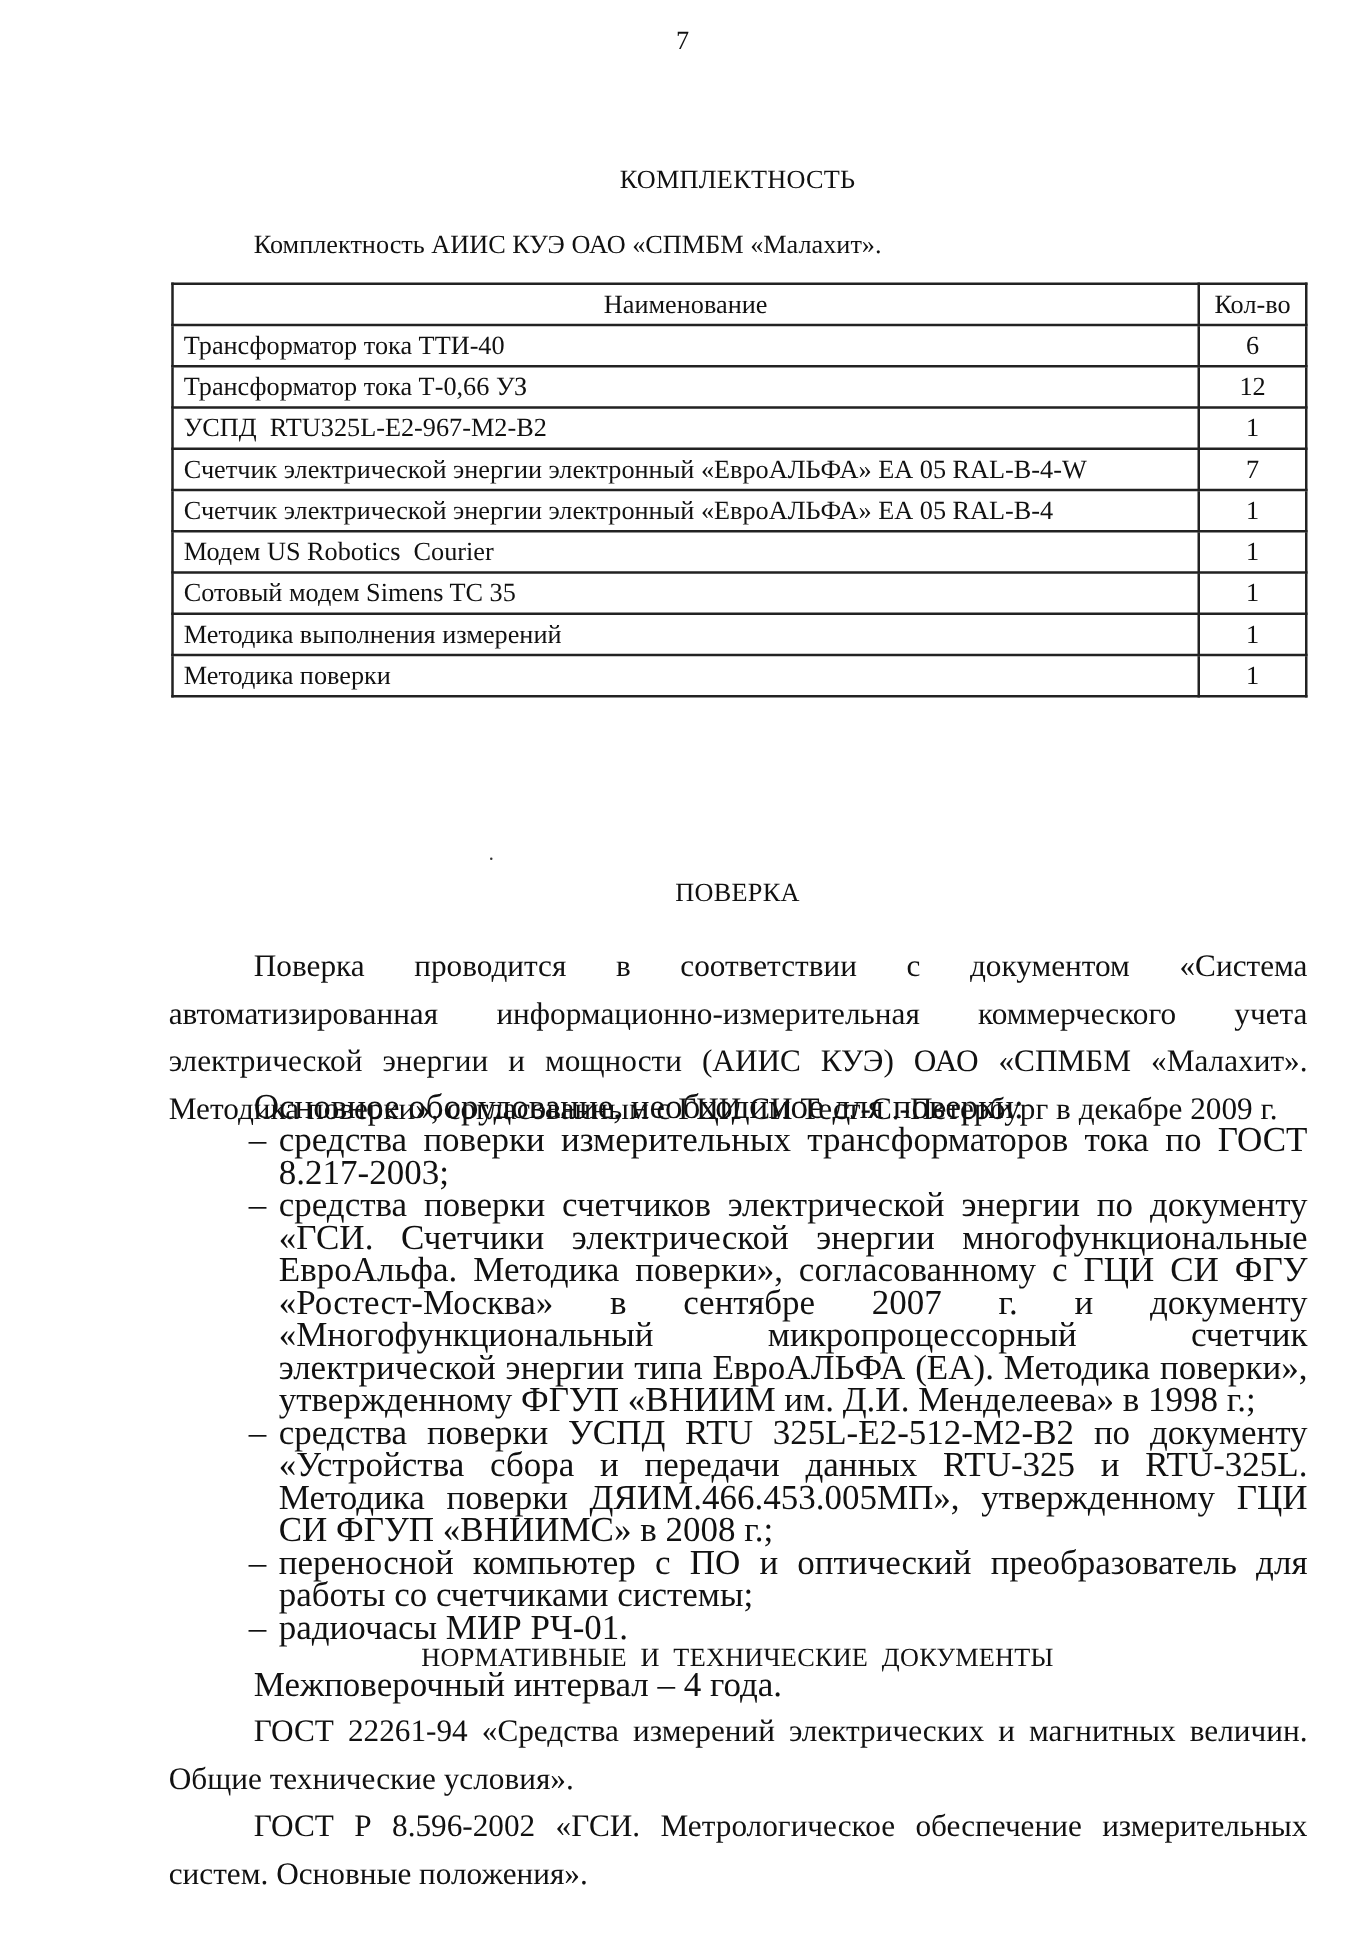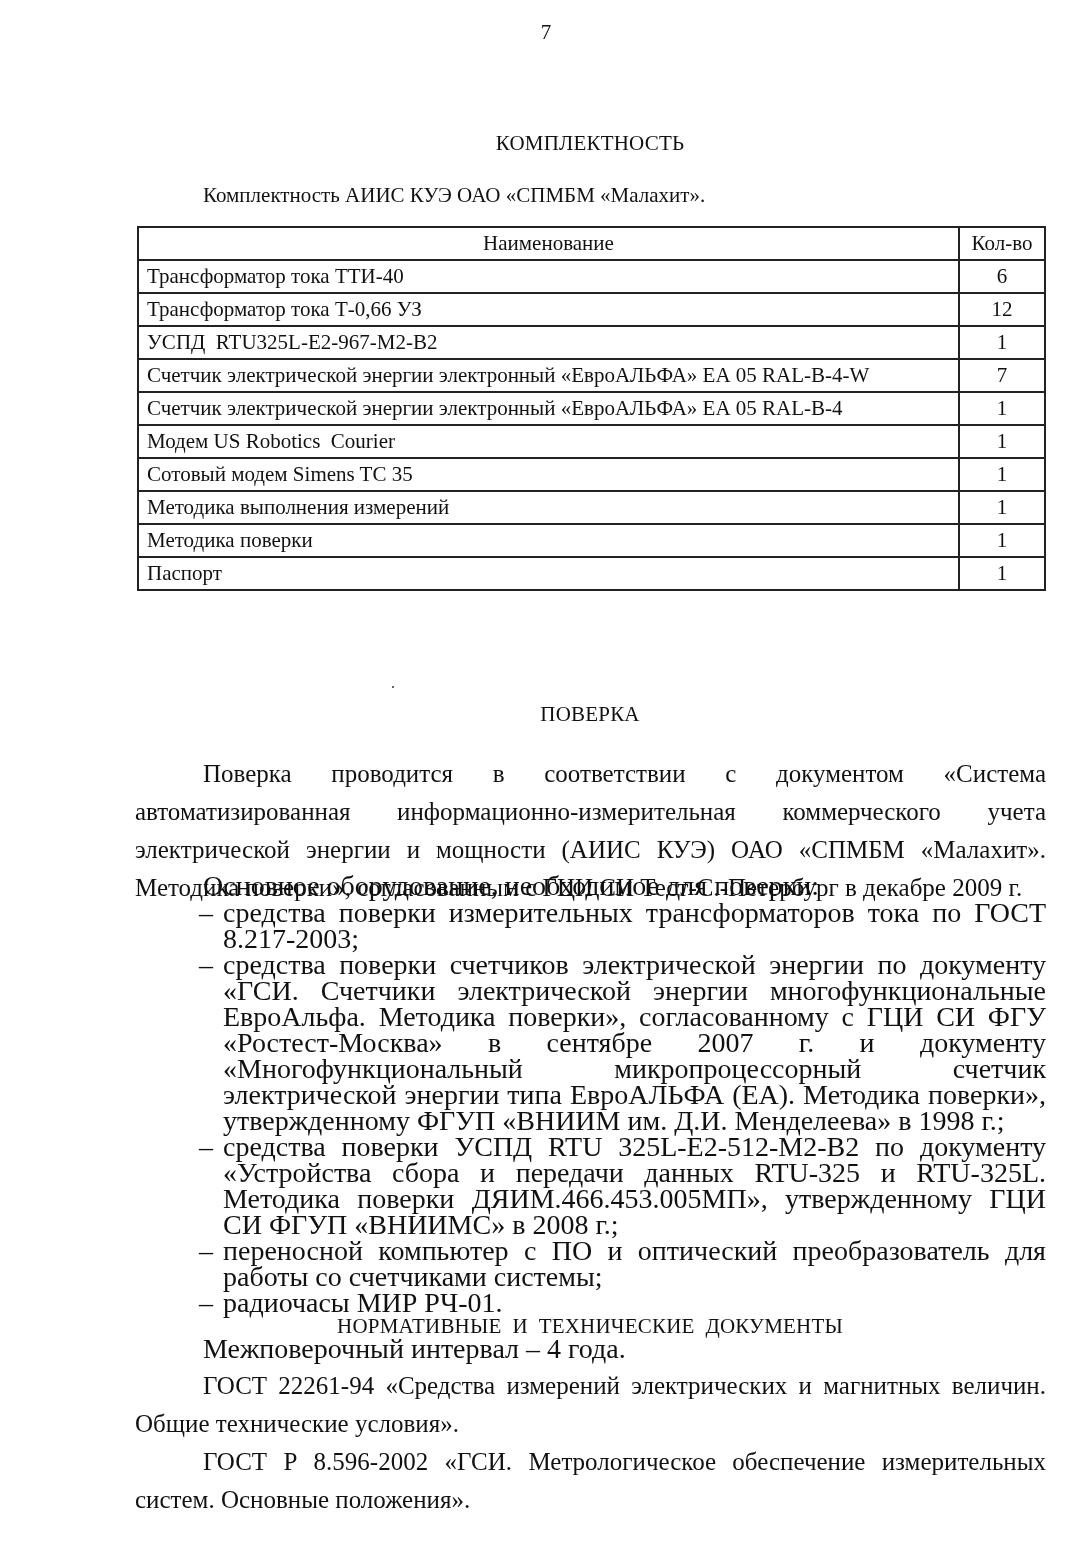--- a/index.html
+++ b/index.html
@@ -76,24 +76,20 @@
         <td class="qty">1</td>
       </tr>
     <tr>
         <td>Методика выполнения измерений</td>
         <td class="qty">1</td>
       </tr>
     <tr>
         <td>Методика поверки</td>
         <td class="qty">1</td>
       </tr>
-    <tr>
-        <td>Паспорт</td>
-        <td class="qty">1</td>
-      </tr>
   </tbody>
 </table>
 
 <div class="abs dot"></div>
 
 <div class="abs heading" style="top:702px;">ПОВЕРКА</div>
 
 <div class="abs para indent" style="top:755px;">Поверка проводится в соответствии с документом «Система автоматизированная информационно-измерительная коммерческого учета электрической энергии и мощности (АИИС КУЭ) ОАО «СПМБМ «Малахит». Методика поверки», согласованным с ГЦИ СИ Тест-С.-Петербург в декабре 2009 г.</div>
 
 <div class="abs equip" style="top:873px;">

